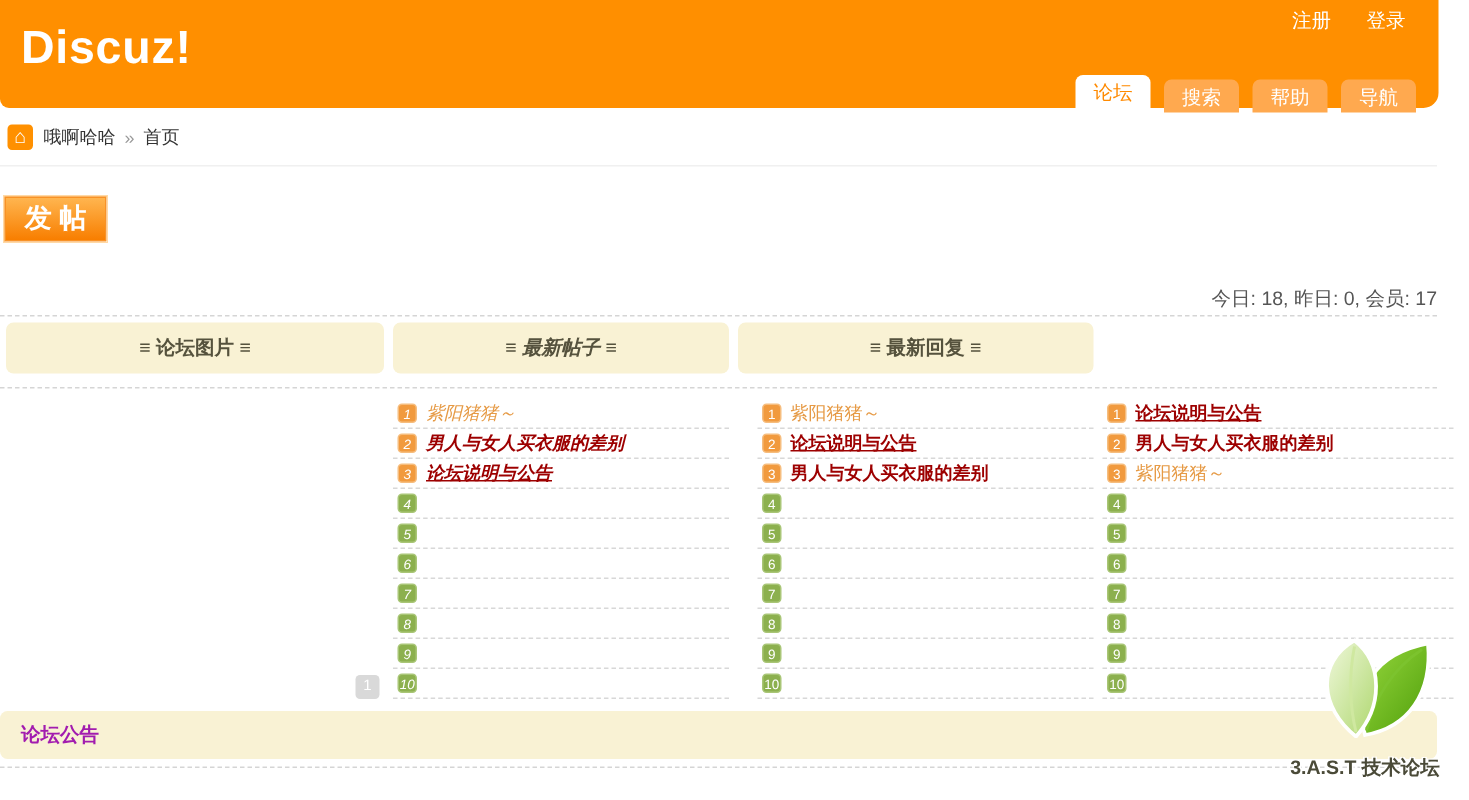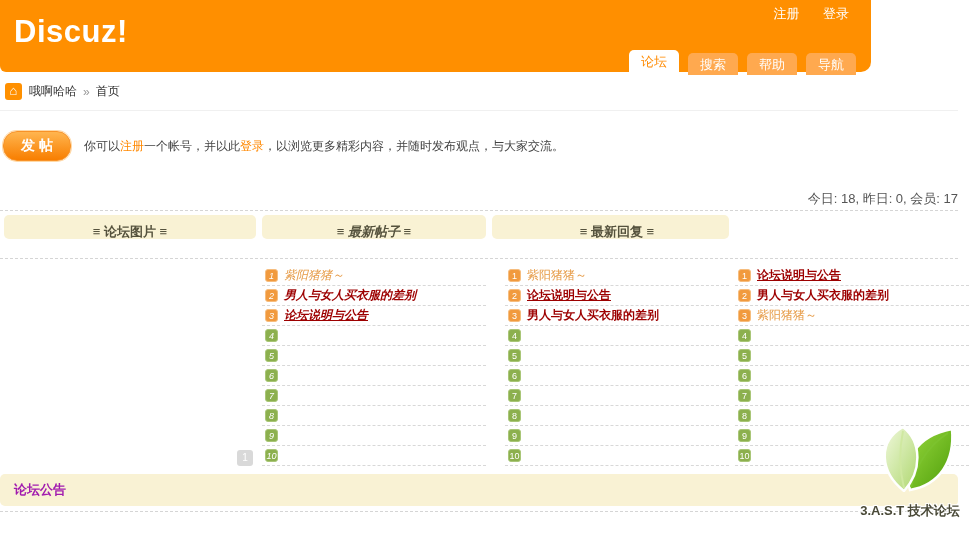--- a/index.html
+++ b/index.html
@@ -2,21 +2,21 @@
 <html><head>
 <meta charset="utf-8">
 <style>
   html,body{margin:0;padding:0;}
   body{
     width:979px;height:533px;position:relative;overflow:hidden;
     background:#ffffff;font-family:"Liberation Sans",sans-serif;
   }
   
   .app-header{
-    position:absolute;top:0;left:0;width:871px;height:72px;
+    position:absolute;top:0;left:0;width:959px;height:72px;
     background:#ff8f00;border-radius:0 0 10px 6px;
   }
   .logo{
     position:absolute;left:14px;top:14px;color:#fff;
     font-size:31px;font-weight:bold;letter-spacing:0.5px;
   }
   .user-links{position:absolute;top:5px;right:22px;font-size:13px;}
   .user-links a{color:#fff;text-decoration:none;margin-left:20px;cursor:pointer;}
   .nav-tabs{
     position:absolute;top:50px;right:15px;display:flex;gap:9px;align-items:center;
@@ -36,34 +36,34 @@
     width:17px;height:17px;background:#ff9000;border-radius:3px;
     color:#fff;font-size:13px;line-height:16px;text-align:center;
     margin-right:7px;cursor:pointer;
   }
   .breadcrumb a{color:#333;text-decoration:none;}
   .crumb-sep{color:#999;margin:0 6px;}
   .faint-line{position:absolute;top:110px;left:0;width:958px;border-top:1px solid #f0f0f0;}
   
   .post-bar{position:absolute;top:131px;left:3px;display:flex;align-items:center;}
   .post-btn{
-    width:66px;height:28px;border:1px solid #f89227;border-radius:14px;
+    width:66px;height:28px;border:1px solid #f89227;border-radius:0;
     background:linear-gradient(#ffb54f,#f87e00);
-    color:#fff;font-size:14px;font-weight:bold;text-align:center;line-height:27px;
+    color:#fff;font-size:18px;font-weight:bold;text-align:center;line-height:27px;
     box-shadow:0 0 0 1px #ffd9a6;cursor:pointer;
   }
   .post-text{margin-left:13px;font-size:12px;color:#444;}
   .post-text a{color:#ff8800;text-decoration:none;cursor:pointer;}
   
   .stats{position:absolute;top:190px;right:21px;font-size:13px;color:#555;}
   .dash{position:absolute;left:0;width:958px;border-top:1px dashed #d5d5d5;}
   
   .panel-heads{position:absolute;top:215px;left:4px;display:flex;gap:6px;}
   .panel-head{
-    height:24px;line-height:34px;background:#f9f2d4;border-radius:5px;
+    height:34px;line-height:34px;background:#f9f2d4;border-radius:5px;
     text-align:center;font-size:13px;font-weight:bold;color:#55523d;
   }
   .w1{width:252px;} .w2{width:224px;font-style:italic;} .w3{width:224px;padding-left:13px;} .w4{width:234px;}
   
   .lists{position:absolute;top:266px;left:4px;display:flex;gap:6px;}
   .img-panel{position:relative;height:202px;}
   .pager{
     position:absolute;right:3px;bottom:2px;width:16px;height:16px;
     background:#d9d9d9;border-radius:3px;color:#fff;font-size:10px;
     text-align:center;line-height:16px;cursor:pointer;
@@ -119,23 +119,20 @@
 <div class="breadcrumb">
   <div class="home-icon">⌂</div>
   <a>哦啊哈哈</a>
   <span class="crumb-sep">»</span>
   <a>首页</a>
 </div>
 <div class="faint-line"></div>
 
 <div class="post-bar">
   <div class="post-btn">发 帖</div>
-  <div class="post-text">
-    <span>你可以</span><a>注册</a><span>一个帐号，并以此</span><a>登录</a><span>，以浏览更多精彩内容，并随时发布观点，与大家交流。</span>
-  </div>
 </div>
 
 <div class="stats">今日: 18, 昨日: 0, 会员: 17</div>
 <div class="dash" style="top:210px;"></div>
 
 <div class="panel-heads">
   <div class="panel-head w1">≡ 论坛图片 ≡</div>
   <div class="panel-head w2">≡ 最新帖子 ≡</div>
   <div class="panel-head w3">≡ 最新回复 ≡</div>
 </div>

